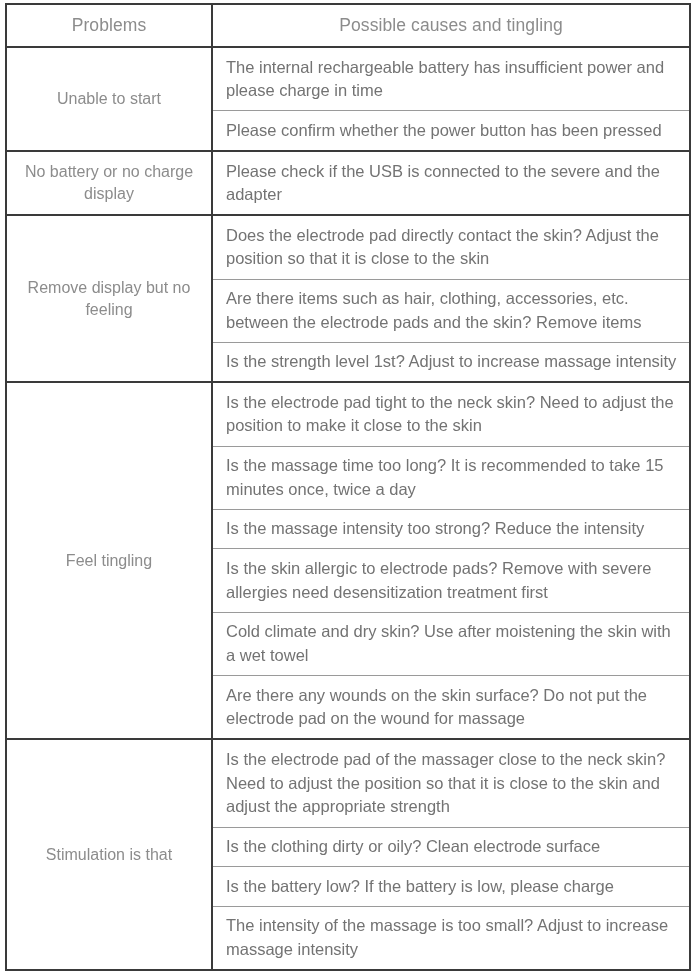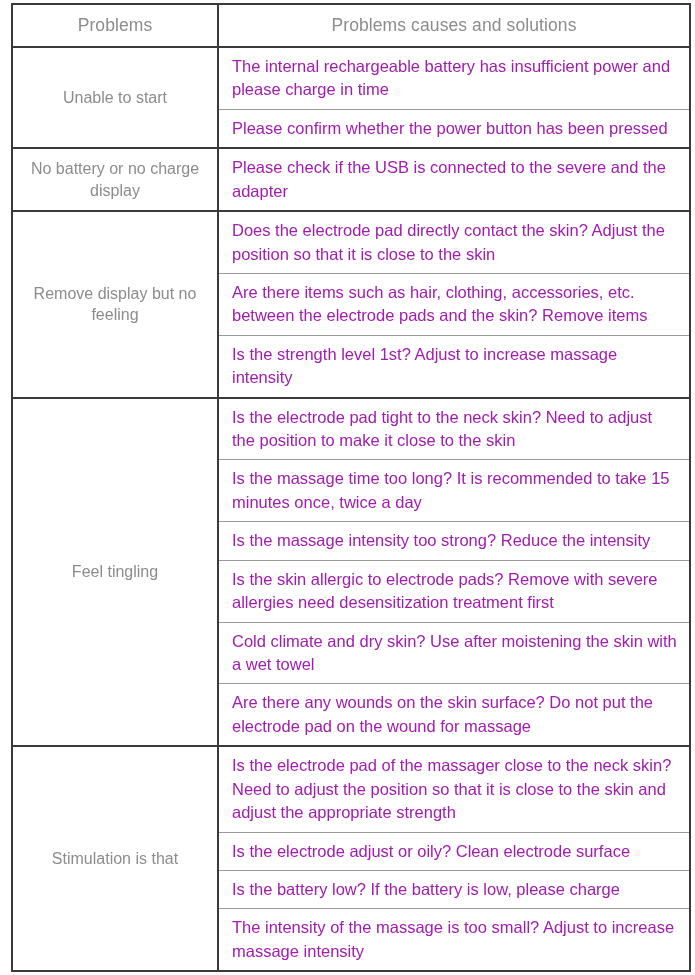--- a/index.html
+++ b/index.html
@@ -13,21 +13,21 @@
     font-family: "Liberation Sans", sans-serif;
     overflow: hidden;
   }
 
   .sheet {
     position: relative;
     width: 695px;
     height: 975px;
     background: #ffffff;
     box-sizing: border-box;
-    padding: 3px 4px 4px 11px;
+    padding: 3px 4px 4px 5px;
   }
 
   table.troubleshoot {
     width: 100%;
     height: 100%;
     border-collapse: collapse;
     table-layout: fixed;
     border: 2px solid #3a3a3a;
   }
 
@@ -56,21 +56,21 @@
     font-size: 16px;
     text-align: center;
     vertical-align: middle;
     padding: 6px 8px;
     line-height: 1.35;
     border-radius: 30px;
   }
 
   
   td.cause-cell {
-    color: #a21caf;
+    color: #737373;
     font-size: 16.5px;
     text-align: left;
     vertical-align: middle;
     padding: 7px 10px 7px 13px;
     line-height: 1.42;
     border-top: 1px solid #9a9a9a;
   }
   
   tr.section-start > td.cause-cell {
     border-top: 2px solid #3a3a3a;
@@ -81,21 +81,21 @@
 
 <div class="sheet">
   <table class="troubleshoot">
     <colgroup>
       <col class="c-problem">
       <col class="c-cause">
     </colgroup>
     <thead>
       <tr class="header-row">
         <th class="problems-head">Problems</th>
-        <th class="causes-head">Problems causes and solutions</th>
+        <th class="causes-head">Possible causes and tingling</th>
       </tr>
     </thead>
     <tbody id="table-body">
         <tr class="section-start">
           <td class="problem-cell" rowspan="2">Unable to start</td>
           <td class="cause-cell">The internal rechargeable battery has insufficient power and please charge in time</td>
         </tr>
         <tr>
           <td class="cause-cell">Please confirm whether the power button has been pressed</td>
         </tr>
@@ -130,21 +130,21 @@
           <td class="cause-cell">Cold climate and dry skin? Use after moistening the skin with a wet towel</td>
         </tr>
         <tr>
           <td class="cause-cell">Are there any wounds on the skin surface? Do not put the electrode pad on the wound for massage</td>
         </tr>
         <tr class="section-start">
           <td class="problem-cell" rowspan="4">Stimulation is that</td>
           <td class="cause-cell">Is the electrode pad of the massager close to the neck skin? Need to adjust the position so that it is close to the skin and adjust the appropriate strength</td>
         </tr>
         <tr>
-          <td class="cause-cell">Is the electrode adjust or oily? Clean electrode surface</td>
+          <td class="cause-cell">Is the clothing dirty or oily? Clean electrode surface</td>
         </tr>
         <tr>
           <td class="cause-cell">Is the battery low? If the battery is low, please charge</td>
         </tr>
         <tr>
           <td class="cause-cell">The intensity of the massage is too small? Adjust to increase massage intensity</td>
         </tr>
       </tbody>
   </table>
 </div>

